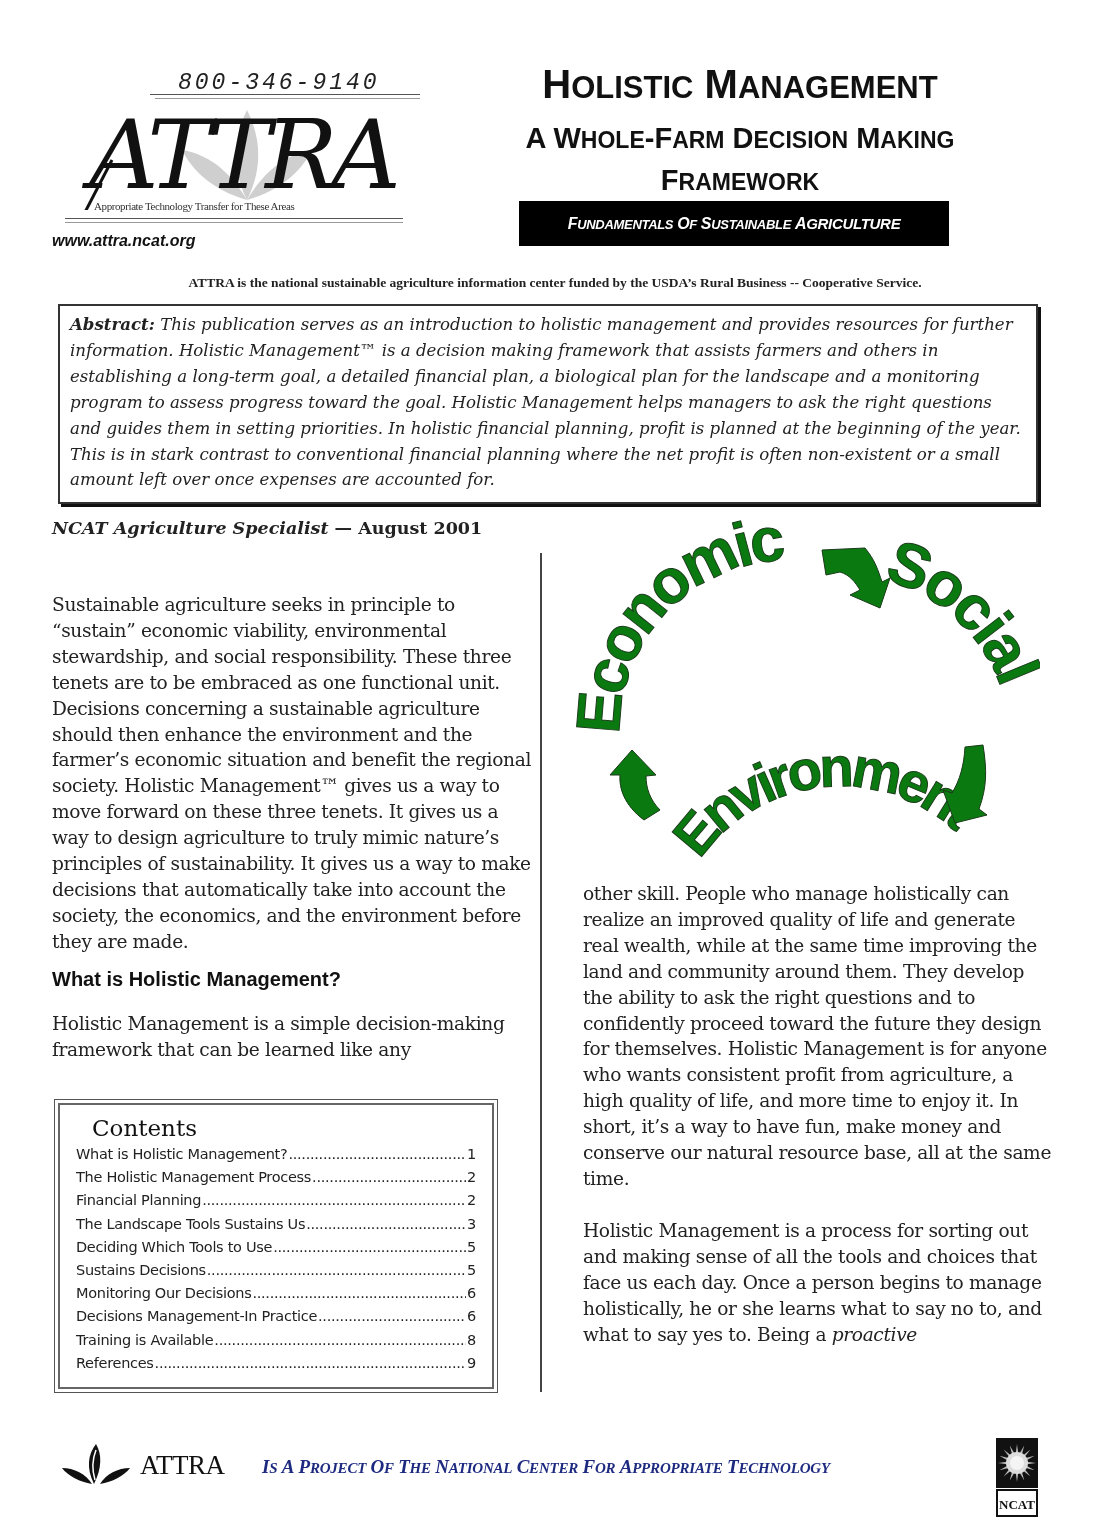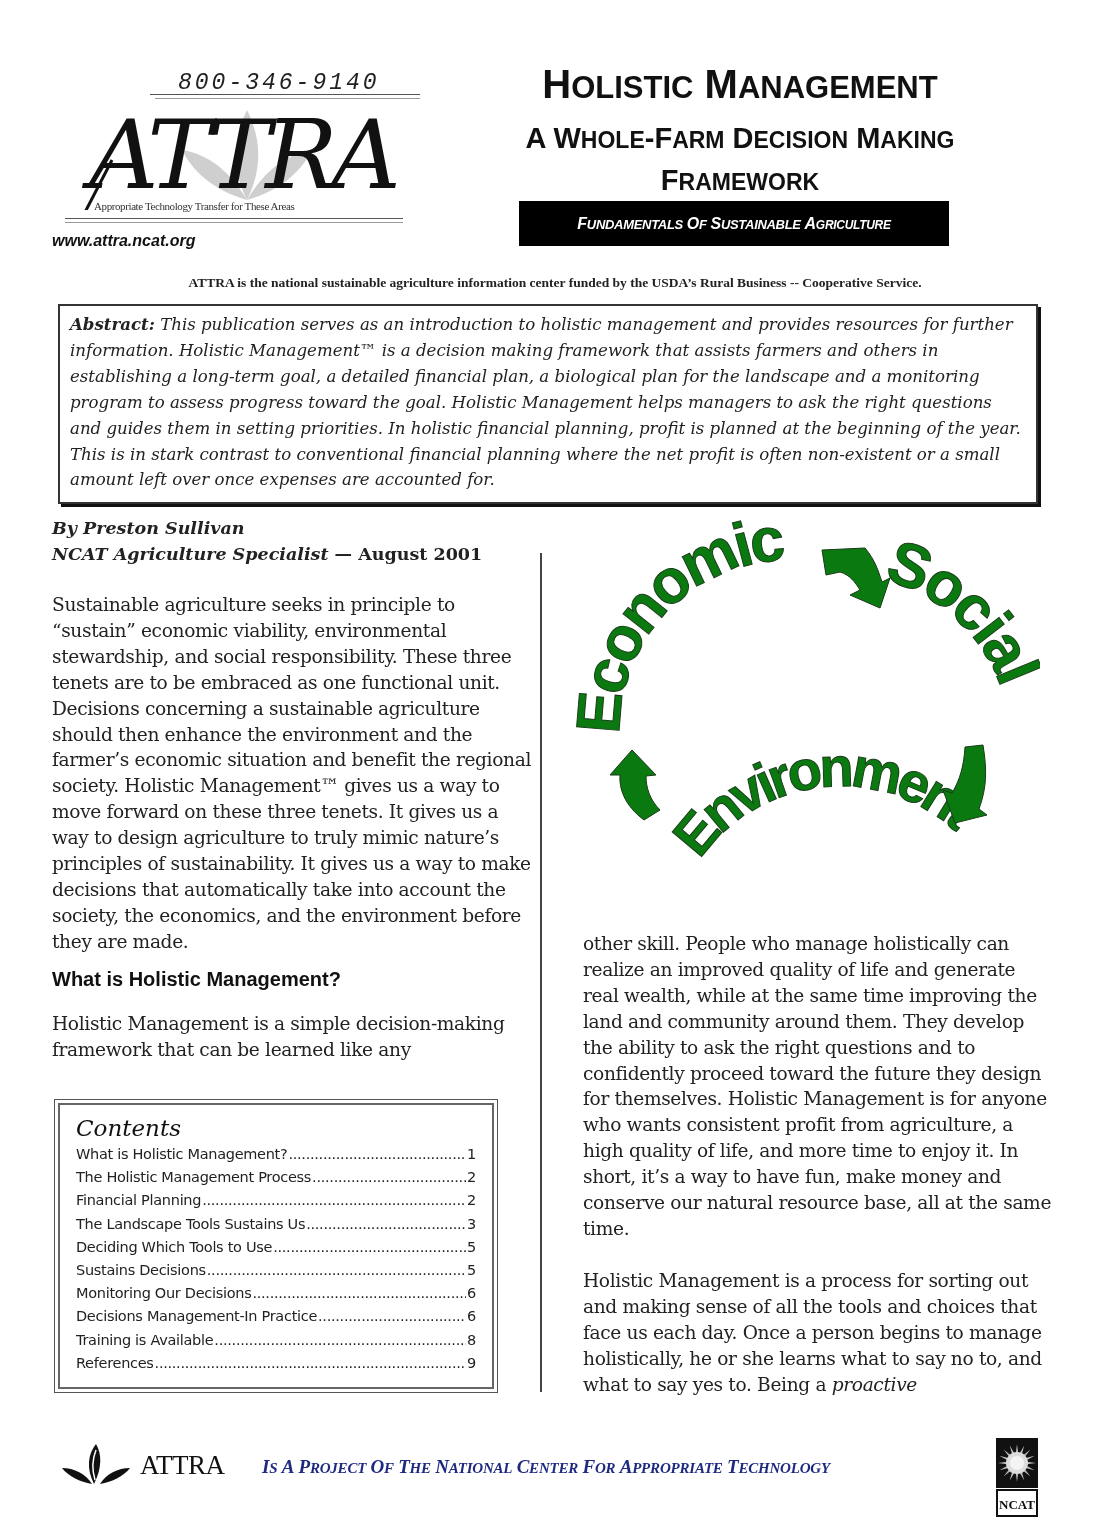--- a/index.html
+++ b/index.html
@@ -23,31 +23,31 @@
     
     .abstract { left: 58px; top: 304px; width: 980px; height: 200px; border: 2px solid #333; box-shadow: 3px 3px 0 #111; box-sizing: border-box; padding: 6px 10px; font-family: "DejaVu Serif", serif; font-style: italic; font-size: 16.6px; line-height: 25.9px; color: #222; }
     .abstract b { font-style: italic; font-weight: bold; }
 
     
     .byline { left: 52px; top: 515px; font-family: "DejaVu Serif", serif; font-style: italic; font-weight: bold; font-size: 17.5px; line-height: 26px; color: #222; }
     .byline .date { font-style: normal; }
 
     
     .col-left { left: 52px; top: 592px; width: 480px; font-family: "DejaVu Serif", serif; font-size: 18.6px; line-height: 25.9px; color: #222; letter-spacing: -0.35px; }
-    .col-right { left: 583px; top: 931px; width: 470px; font-family: "DejaVu Serif", serif; font-size: 18.6px; line-height: 25.9px; color: #222; letter-spacing: -0.35px; }
+    .col-right { left: 583px; top: 881px; width: 470px; font-family: "DejaVu Serif", serif; font-size: 18.6px; line-height: 25.9px; color: #222; letter-spacing: -0.35px; }
     .col-left p, .col-right p { margin: 0; }
     .gap { height: 26px; }
     .section-heading { font-family: "Liberation Sans", sans-serif; font-weight: bold; font-size: 20px; letter-spacing: 0; margin: 12px 0 18px 0 !important; color: #111; }
 
     .divider { left: 540px; top: 553px; width: 2px; height: 839px; background: #444; }
 
     
     .contents { left: 54px; top: 1099px; width: 444px; height: 294px; border: 1px solid #555; box-sizing: border-box; padding: 3px; }
     .contents-inner { width: 100%; height: 100%; border: 2px solid #666; box-sizing: border-box; padding: 10px 16px 0 16px; }
-    .contents-title { font-family: "DejaVu Serif", serif; font-style: italic; font-size: 23px; margin: 0 0 2px 0; color: #111; }
+    .contents-title { font-family: "DejaVu Serif", serif; font-size: 23px; margin: 0 0 2px 16px; color: #111; }
     .toc-row { display: flex; align-items: baseline; font-family: "DejaVu Sans", sans-serif; font-size: 14.5px; line-height: 23.2px; color: #222; letter-spacing: -0.3px; }
     .toc-label { white-space: nowrap; }
     .toc-dots { flex: 1; overflow: hidden; white-space: nowrap; margin: 0 1px; }
     .toc-dots::after { content: "..................................................................................................................."; }
     .toc-page { white-space: nowrap; }
 
     
     .diagram { left: 560px; top: 520px; width: 480px; height: 420px; }
     .footer-leaf { left: 60px; top: 1440px; }
     .footer-attra { left: 140px; top: 1450px; font-family: "Liberation Serif", serif; font-size: 27px; color: #111; letter-spacing: -0.5px; }
@@ -73,31 +73,30 @@
 </svg>
 
 <div class="abs logo-tag">Appropriate Technology Transfer for These Areas</div>
 <div class="rule" style="left:65px; top:218px; width:338px;"></div>
 <div class="rule" style="left:65px; top:222px; width:338px; border-color:#999;"></div>
 <div class="abs url">www.attra.ncat.org</div>
 
 <div class="abs title1"><span id="t1"><span style="font-size: 40px;">H</span><span style="font-size: 31px;">OLISTIC</span> <span style="font-size: 40px;">M</span><span style="font-size: 31px;">ANAGEMENT</span></span></div>
 <div class="abs title2"><span id="t2"><span style="font-size: 29px;">A</span><span style="font-size: 23px;"></span> <span style="font-size: 29px;">W</span><span style="font-size: 23px;">HOLE</span>-<span style="font-size: 29px;">F</span><span style="font-size: 23px;">ARM</span> <span style="font-size: 29px;">D</span><span style="font-size: 23px;">ECISION</span> <span style="font-size: 29px;">M</span><span style="font-size: 23px;">AKING</span></span><br><span id="t3"><span style="font-size: 29px;">F</span><span style="font-size: 23px;">RAMEWORK</span></span></div>
 <div class="abs badge">
-    <span id="badge"><span style="font-size: 16px;">F</span><span style="font-size: 13px;">UNDAMENTALS</span> <span style="font-size: 16px;">O</span><span style="font-size: 13px;">F</span> <span style="font-size: 16px;">S</span><span style="font-size: 13px;">USTAINABLE</span> <span style="font-size: 16px;">A</span><span style="font-size: 12px; text-align: center;">GRICULTURE</span></span>
+    <span id="badge"><span style="font-size: 16px;">F</span><span style="font-size: 13px;">UNDAMENTALS</span> <span style="font-size: 16px;">O</span><span style="font-size: 13px;">F</span> <span style="font-size: 16px;">S</span><span style="font-size: 13px;">USTAINABLE</span> <span style="font-size: 16px;">A</span><span style="font-size: 15px; text-align: center;">GRICULTURE</span></span>
   </div>
 
 <div class="abs funding">ATTRA is the national sustainable agriculture information center funded by the USDA’s Rural Business -- Cooperative Service.</div>
 
 <div class="abs abstract">
   <b>Abstract:</b><span> This publication serves as an introduction to holistic management and provides resources for further information.  Holistic Management™ is a decision making framework that assists farmers and others in establishing a long-term goal, a detailed financial plan, a biological plan for the landscape and a monitoring program to assess progress toward the goal.  Holistic Management helps managers to ask the right questions and guides them in setting priorities.  In holistic financial planning, profit is planned at the beginning of the year.  This is in stark contrast to conventional financial planning where the net profit is often non-existent or a small amount left over once expenses are accounted for.</span>
 </div>
 
 <div class="abs byline">
-  <div>By Preston Sullivan</div>
   <div><span>NCAT Agriculture Specialist</span><span class="date"> — </span><span class="date">August 2001</span></div>
 </div>
 
 <div class="abs col-left">
   <p>Sustainable agriculture seeks in principle to “sustain” economic viability, environmental stewardship, and social responsibility.  These three tenets are to be embraced as one functional unit.  Decisions concerning a sustainable agriculture should then enhance the environment and the farmer’s economic situation and benefit the regional society.  Holistic Management™ gives us a way to move forward on these three tenets.  It gives us a way to design agriculture to truly mimic nature’s principles of sustainability.  It gives us a way to make decisions that automatically take into account the society, the economics, and the environment before they are made.</p>
   <p class="section-heading">What is Holistic Management?</p>
   <p>Holistic Management is a simple decision-making framework that can be learned like any</p>
 </div>
 
 <div class="abs divider"></div>

